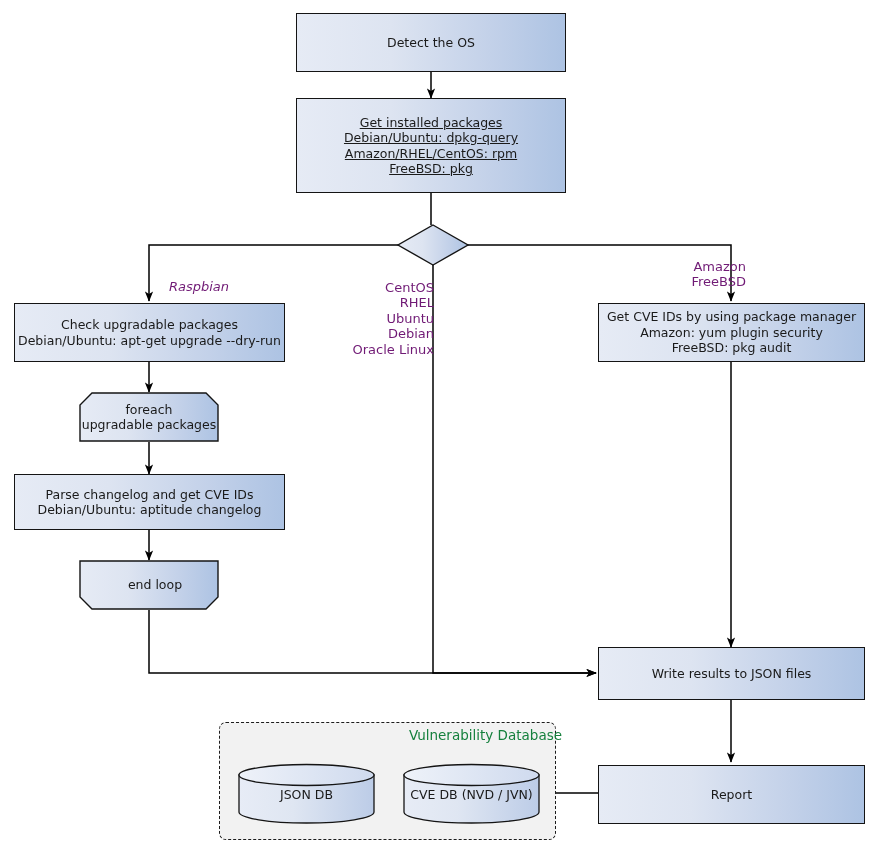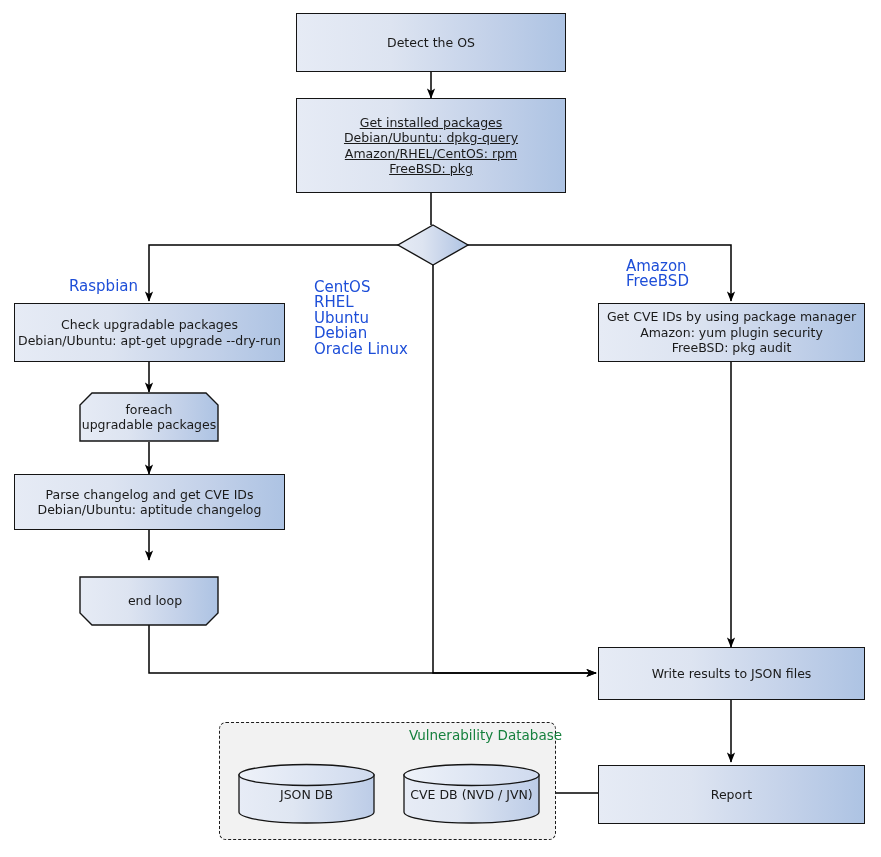--- a/index.html
+++ b/index.html
@@ -62,24 +62,24 @@
   }
   .group-title {
     position: absolute;
     font-size: 13.5px;
     color: #15803d;
     text-align: right;
     white-space: nowrap;
   }
   .edge-label {
     position: absolute;
-    font-size: 15px;
+    font-size: 13px;
     line-height: 15.5px;
-    color: #1d4ed8;
-    text-align: left;
+    color: #701a75;
+    text-align: right;
     white-space: pre-line;
   }
   .cyl-label {
     position: absolute;
     font-size: 12.5px;
     color: #1a1a1a;
     text-align: center;
     white-space: nowrap;
     z-index: 3;
   }
@@ -141,21 +141,21 @@
           <stop offset="0%" stop-color="#e6ebf5"></stop>
           <stop offset="35%" stop-color="#dde4f1"></stop>
           <stop offset="72%" stop-color="#c3d1e9"></stop>
           <stop offset="100%" stop-color="#adc3e3"></stop>
         </linearGradient>
       </defs>
       <path d="M37,2 L72,22 L37,42 L2,22 Z" fill="url(#gradDiamond)" stroke="#141414" stroke-width="1.4"></path>
     </svg>
   </div>
 
-  <div class="edge-label" style="left:149px; top:263px; width:160px; margin-left:-80px;">
+  <div class="edge-label" style="left:149px; top:263px; width:160px; margin-left:-80px;font-style:italic;">
     <span>Raspbian</span>
   </div>
 
   <div class="edge-label" style="left:374px; top:264px; width:120px; margin-left:-60px;">
     <span>CentOS
 RHEL
 Ubuntu
 Debian
 Oracle Linux</span>
   </div>
@@ -184,21 +184,21 @@
     </svg>
     <span class="lbl">foreach
 upgradable  packages</span>
   </div>
 
   <div class="node proc" style="left:14px; top:474px; width:271px; height:56px;">
     <span>Parse changelog and get  CVE IDs
 Debian/Ubuntu: aptitude changelog</span>
   </div>
 
-  <div class="node loopbox" style="left:79px; top:560px; width:152px; height:50px;margin-top:16px;">
+  <div class="node loopbox" style="left:79px; top:560px; width:152px; height:50px;">
     <svg style="position:absolute; left:0; top:0;" width="140" height="50" viewBox="0 0 140 50" xmlns="http://www.w3.org/2000/svg">
       <defs>
         <linearGradient id="gradLoopB" x1="0" y1="0" x2="1" y2="0">
           <stop offset="0%" stop-color="#e6ebf5"></stop>
           <stop offset="35%" stop-color="#dde4f1"></stop>
           <stop offset="72%" stop-color="#c3d1e9"></stop>
           <stop offset="100%" stop-color="#adc3e3"></stop>
         </linearGradient>
       </defs>
       <path d="M1,1 L139,1 L139,37 L127,49 L13,49 L1,37 Z" fill="url(#gradLoopB)" stroke="#141414" stroke-width="1.4"></path>

